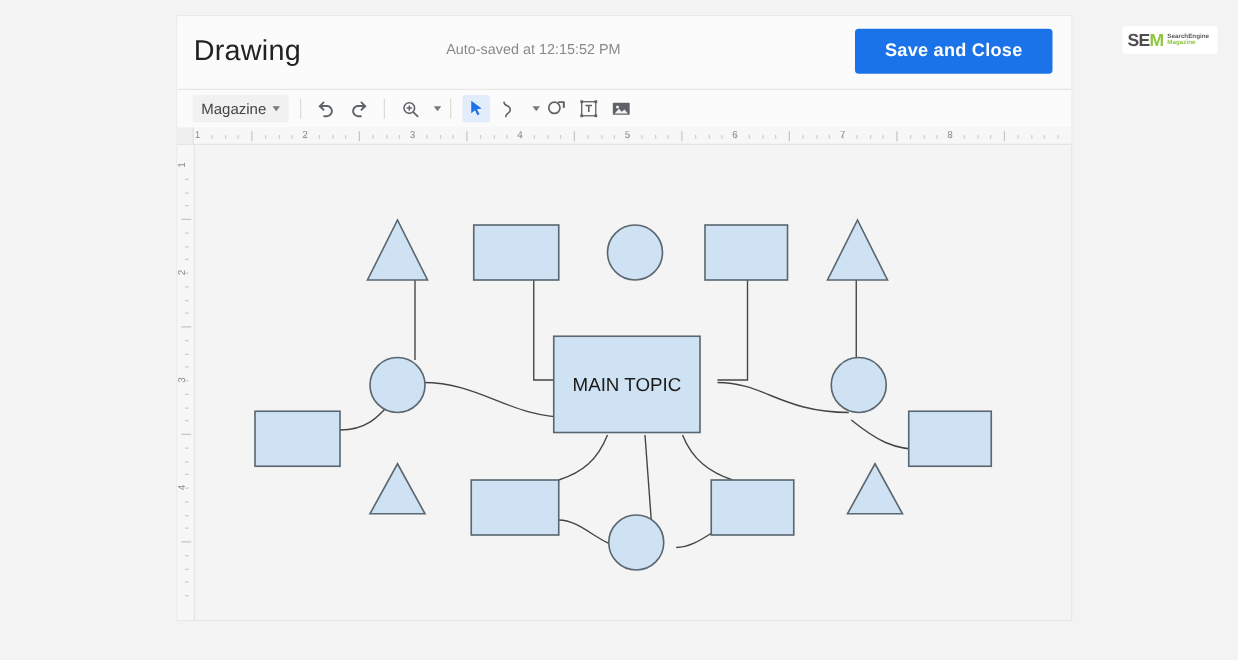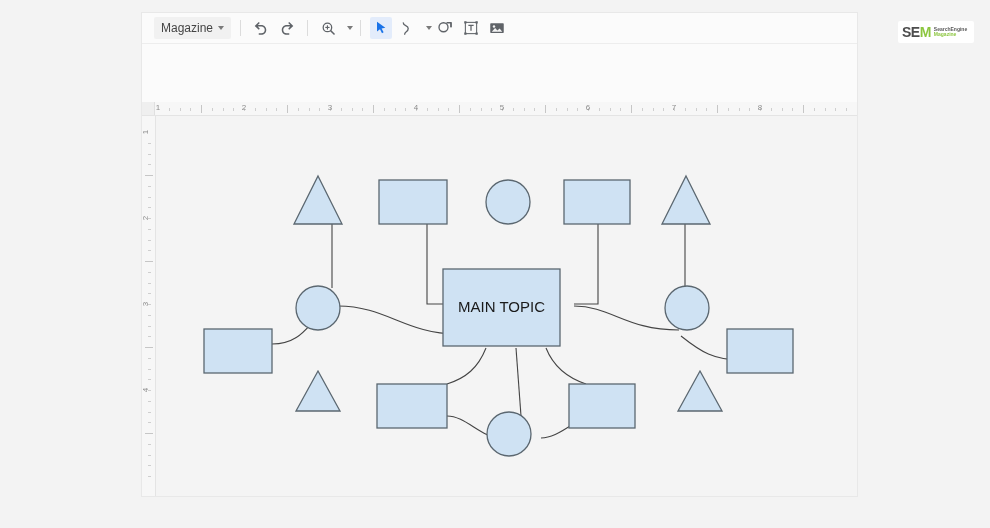--- a/index.html
+++ b/index.html
@@ -228,20 +228,25 @@
     <span class="sem-s">SE</span>
       <span class="sem-m">M</span>
     <span class="sem-words">
       <span class="sem-w1">SearchEngine</span>
       <span class="sem-w2">Magazine</span>
     </span>
   </div>
 
   <div id="window">
 
+    <div id="header">
+      <div id="doc-title">Drawing</div>
+      <div id="autosave">Auto-saved at 12:15:52 PM</div>
+      <button id="save-close">Save and Close</button>
+    </div>
 
     <div id="toolbar">
 
       <div class="tb-item label">
         <span>Magazine</span>
         <span class="caret"></span>
       </div>
 
       <div class="tb-sep"></div>
 

